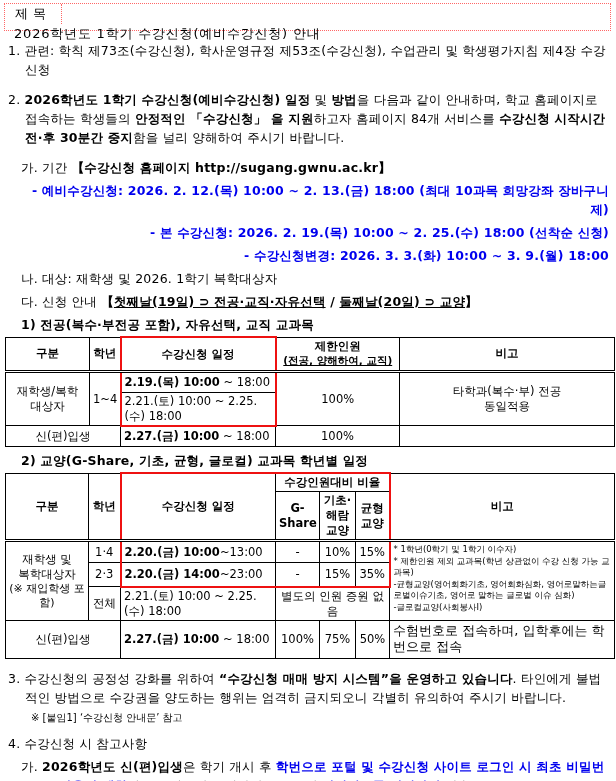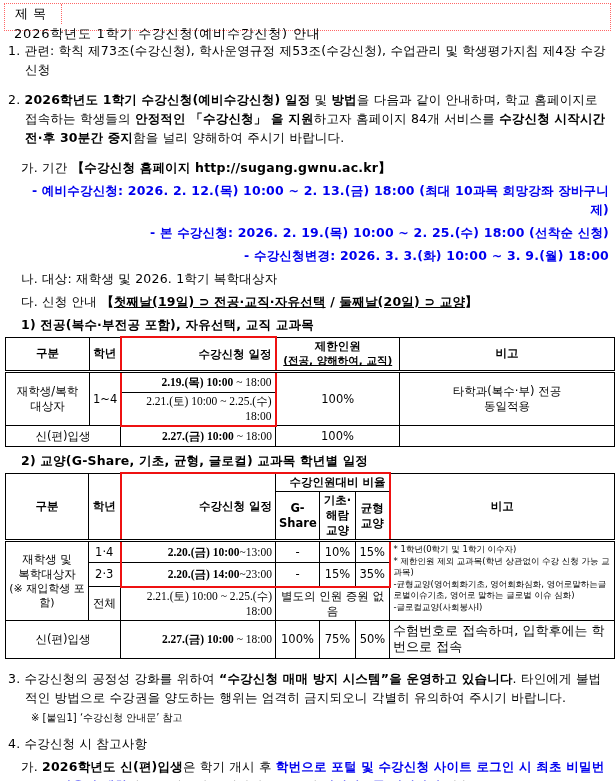--- a/index.html
+++ b/index.html
@@ -25,35 +25,35 @@
   .note{font-size:10px;letter-spacing:0;margin-left:27px;line-height:1.3;margin-top:1px;}
   
   .b{font-weight:bold;}
   .blue{color:#0000ee;font-weight:bold;}
   .bu{font-weight:bold;text-decoration:underline;}
   
   table{border-collapse:collapse;table-layout:fixed;width:610px;margin-left:1px;
     font-size:11.5px;line-height:1.3;letter-spacing:0;}
   th,td{border:1px solid #000;padding:1px 3px;text-align:center;vertical-align:middle;}
   th{font-weight:bold;}
-  .left{text-align:right;font-family:Liberation Serif, serif;}
+  .left{text-align:left;}
   .pre{white-space:pre-line;}
   .t1 tr.hdr th{border-bottom:3px double #000;height:30px;}
   .t1 tr.r{height:21px;}
   .t1 .sub{font-size:10.5px;text-decoration:underline;}
   .t2 tr.hA th{height:15px;}
   .t2 tr.hB th{height:44px;border-bottom:3px double #000;}
   .t2 tr.hA th.rsp{border-bottom:3px double #000;}
   .t2 tr.d1{height:22px;} .t2 tr.d2{height:24px;} .t2 tr.d3{height:32px;} .t2 tr.d4{height:26px;}
   .small-sub{font-size:11px;}
   .note-cell{font-size:8.5px;text-align:left;padding:2px 3px;line-height:1.35;
     vertical-align:top;white-space:pre-line;}
   .note-cell2{font-size:13px;text-align:left;padding:2px 3px;line-height:1.3;}
   
-  .rt{border-top:2px solid #e11;text-align:right;}
+  .rt{border-top:2px solid #e11;}
   .rb{border-bottom:2px solid #e11;}
   .rl{border-left:2px solid #e11;}
   .rr{border-right:2px solid #e11;}
 </style>
 </head>
 <body>
 
 <div class="titlebar">
   <div class="lbl">제목</div>
   <div class="val">2026학년도 1학기 수강신청(예비수강신청) 안내</div>

